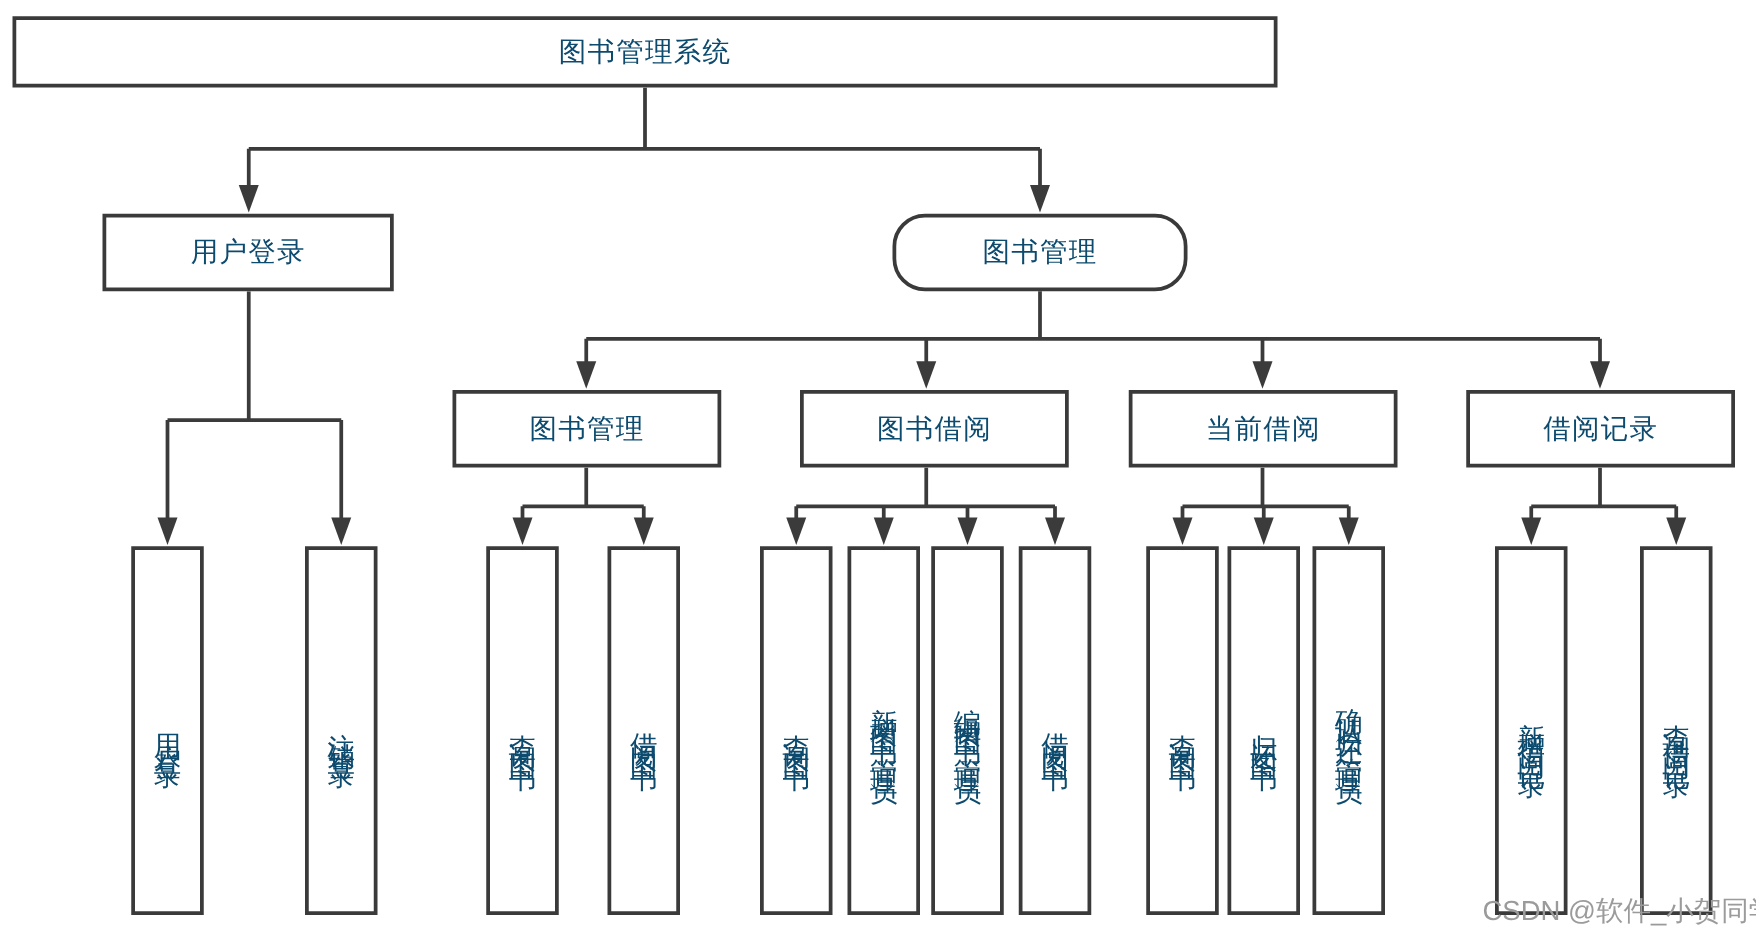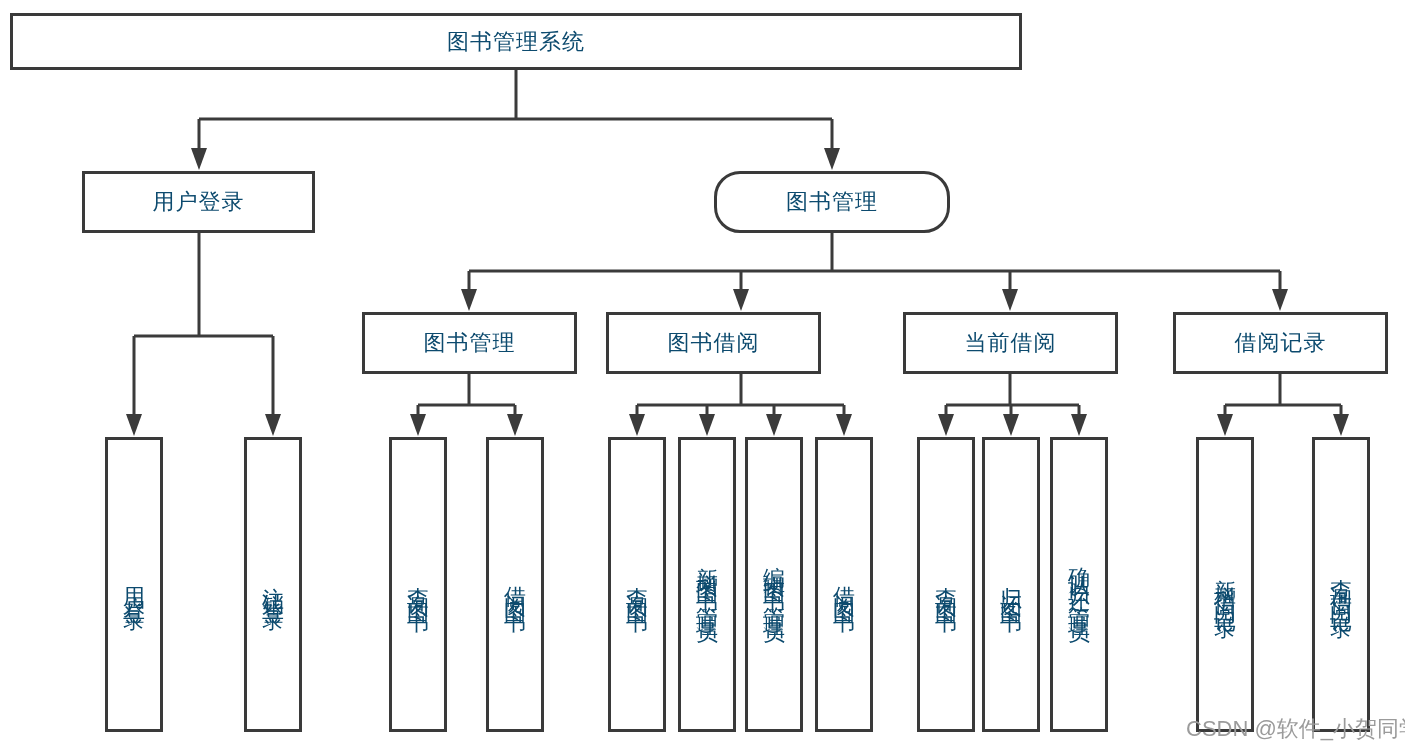--- a/index.html
+++ b/index.html
@@ -45,21 +45,21 @@
     writing-mode: vertical-rl;
     text-orientation: mixed;
     letter-spacing: 8px;
     line-height: 1;
   }
   
   .root          { left: 10px;   top: 13px;  width: 1012px; height: 57px; }
   .n-login       { left: 82px;   top: 171px; width: 233px;  height: 62px; }
   .n-mgmt        { left: 714px;  top: 171px; width: 236px;  height: 62px; border-radius: 26px; }
   .n-newrec      { left: 362px;  top: 312px; width: 215px;  height: 62px; }
-  .n-borrow      { left: 606px;  top: 312px; width: 215px;  height: 62px; text-align: right; }
+  .n-borrow      { left: 640px;  top: 312px; width: 215px;  height: 62px; text-align: right; }
   .n-current     { left: 903px;  top: 312px; width: 215px;  height: 62px; }
   .n-records     { left: 1173px; top: 312px; width: 215px;  height: 62px; }
   .leaf          { top: 437px; width: 58px; height: 295px; }
   .l-login       { left: 105px;  }
   .l-logout      { left: 244px;  }
   .l-nbr-query   { left: 389px;  }
   .l-nbr-borrow  { left: 486px;  }
   .l-bb-query    { left: 608px;  }
   .l-bb-add      { left: 678px;  }
   .l-bb-edit     { left: 745px;  }

